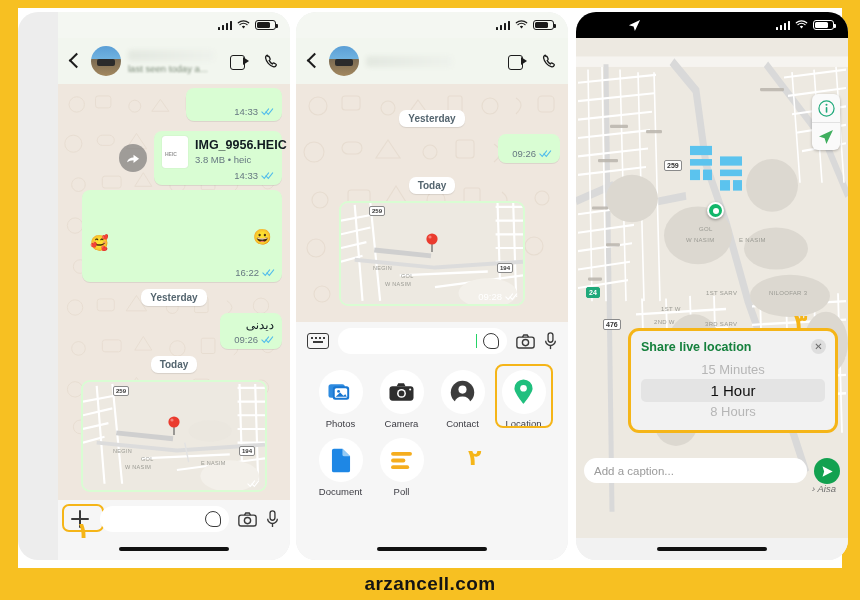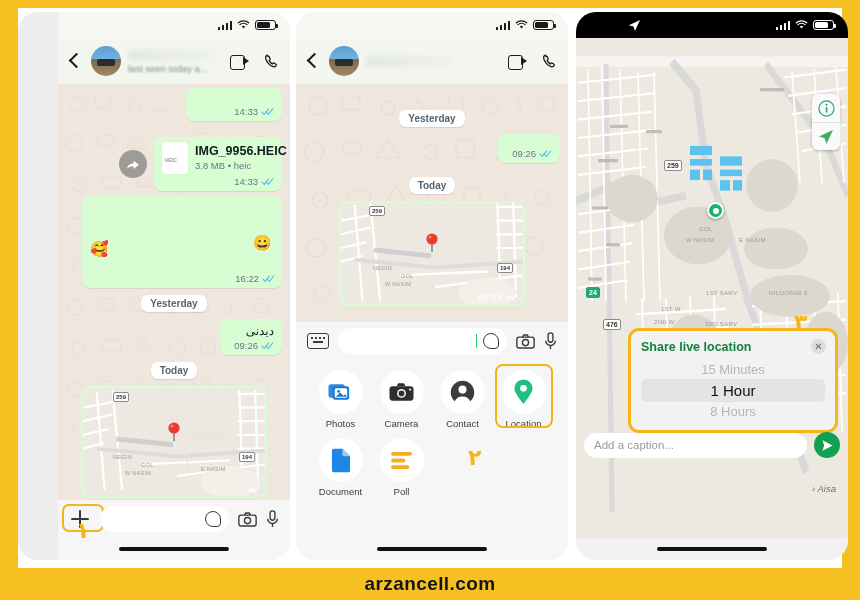--- a/index.html
+++ b/index.html
@@ -210,21 +210,21 @@
   .live-close {
     position:absolute; right:9px; top:8px; width:15px; height:15px; border-radius:50%;
     background:#DEDEDE; display:flex;align-items:center;justify-content:center;
     font-size:10px; color:#6c6c6c; line-height:1;
   }
   .picker { position:relative; }
   .picker-opt { text-align:center; font-size:13px; color:#B6B6B6; padding: 2px 0; }
   .picker-opt.sel {
     color:#0F0F0F; font-size:15px; background:#E4E4E4; border-radius:5px; padding: 3px 8px;
   }
-  .cap-bar { position:absolute; left:8px; right:8px; bottom:80px; display:flex; align-items:center; gap:7px; }
+  .cap-bar { position:absolute; left:8px; right:8px; bottom:54px; display:flex; align-items:flex-start; gap:7px; }
   .cap-field { flex:1 1 auto; height:25px; background:#fff; border-radius:13px; display:flex;
                align-items:center; padding:0 10px; font-size:11.5px; color:#9A9A9A; }
   .send-btn { width:26px; height:26px; border-radius:50%; background:#12A150;
               display:flex;align-items:center;justify-content:center; flex:0 0 auto; }
   .aisa { position:absolute; right:12px; bottom:44px; font-size:9.5px; color:#6E6E6E;font-style:italic; }
 
   
   .step-num {
     position:absolute; color:#F5B518; font-weight:bold; font-size:22px;
     font-family: "DejaVu Sans", sans-serif;
@@ -354,21 +354,21 @@
               <div class="meta">
                 <span>14:33</span>
                 <svg class="ticks" viewBox="0 0 16 10">
                   <path d="M1 5.6 L4 8.6 L9.4 1.8" stroke="#53BDEB" stroke-width="1.3" fill="none" stroke-linecap="round"></path>
                   <path d="M6 5.6 L9 8.6 L14.4 1.8" stroke="#53BDEB" stroke-width="1.3" fill="none" stroke-linecap="round"></path>
                 </svg>
               </div>
             </div>
           </div>
 
-          <div style="display:flex;justify-content:flex-end;align-items:center;gap:7px;margin-top:16px;">
+          <div style="display:flex;justify-content:flex-end;align-items:center;gap:7px;margin-top:10px;">
             <div class="fwd-btn">
               <svg width="15" height="13" viewBox="0 0 16 14">
                 <path d="M1 11 q1.5-5 7-5 V3 l6 4.4 -6 4.4 V9 q-4 0-7 2z" fill="#fff"></path>
               </svg>
             </div>
             <div class="bub-out" style="width:128px;">
               <div class="file-row">
                 <div class="file-ico">
                     <span>HEIC</span>
                   </div>

